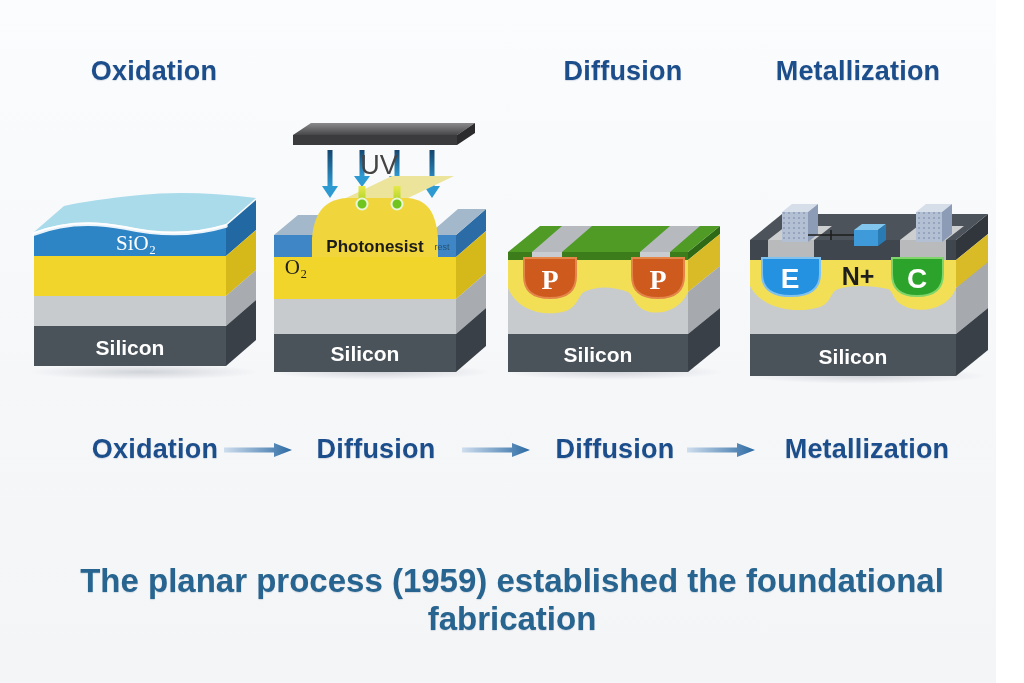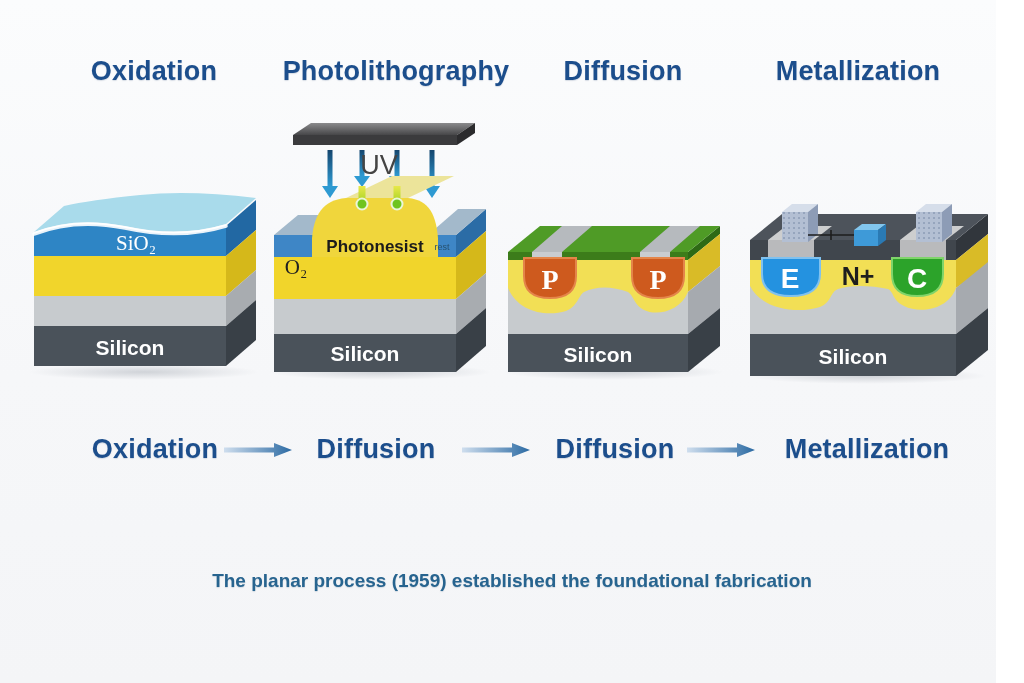--- a/index.html
+++ b/index.html
@@ -19,34 +19,33 @@
     background:radial-gradient(ellipse at center,rgba(120,128,140,.30) 0%,rgba(120,128,140,0) 70%);
   }
   .flow-label{
     position:absolute;top:434px;transform:translateX(-50%);
     font-size:27px;font-weight:bold;color:#1c4e8c;letter-spacing:.2px;
     text-shadow:0 1px 1px rgba(180,190,205,.5);white-space:nowrap;
   }
   .flow-arrow{position:absolute;top:442px;}
   .caption{
     position:absolute;top:562px;left:0;width:1024px;text-align:center;
-    color:#27648f;font-size:19px;font-weight:bold;line-height:38px;
+    color:#27648f;font-size:33px;font-weight:bold;line-height:38px;
     text-shadow:0 1px 1px rgba(190,200,212,.6);
   }
   svg text{font-family:"Liberation Sans",sans-serif;}
   svg text.serif{font-family:"Liberation Serif","DejaVu Serif",serif;}
   .white-lbl{fill:#ffffff;font-weight:bold;}
 </style>
 </head>
 <body>
 
 <div id="stage">
 
   <div class="ptitle" style="left:154px">Oxidation</div>
-  <div class="ptitle" style="left:396px">Photolithography</div>
   <div class="ptitle" style="left:623px">Diffusion</div>
   <div class="ptitle" style="left:858px">Metallization</div>
 
   <div class="block-shadow" style="left:28px;  top:364px;width:232px"></div>
   <div class="block-shadow" style="left:268px; top:364px;width:224px"></div>
   <div class="block-shadow" style="left:502px; top:364px;width:222px"></div>
   <div class="block-shadow" style="left:746px; top:368px;width:242px"></div>
 
   <svg class="blocksvg" style="left:20px;top:178px" width="245" height="200" viewBox="0 0 245 200">
 

